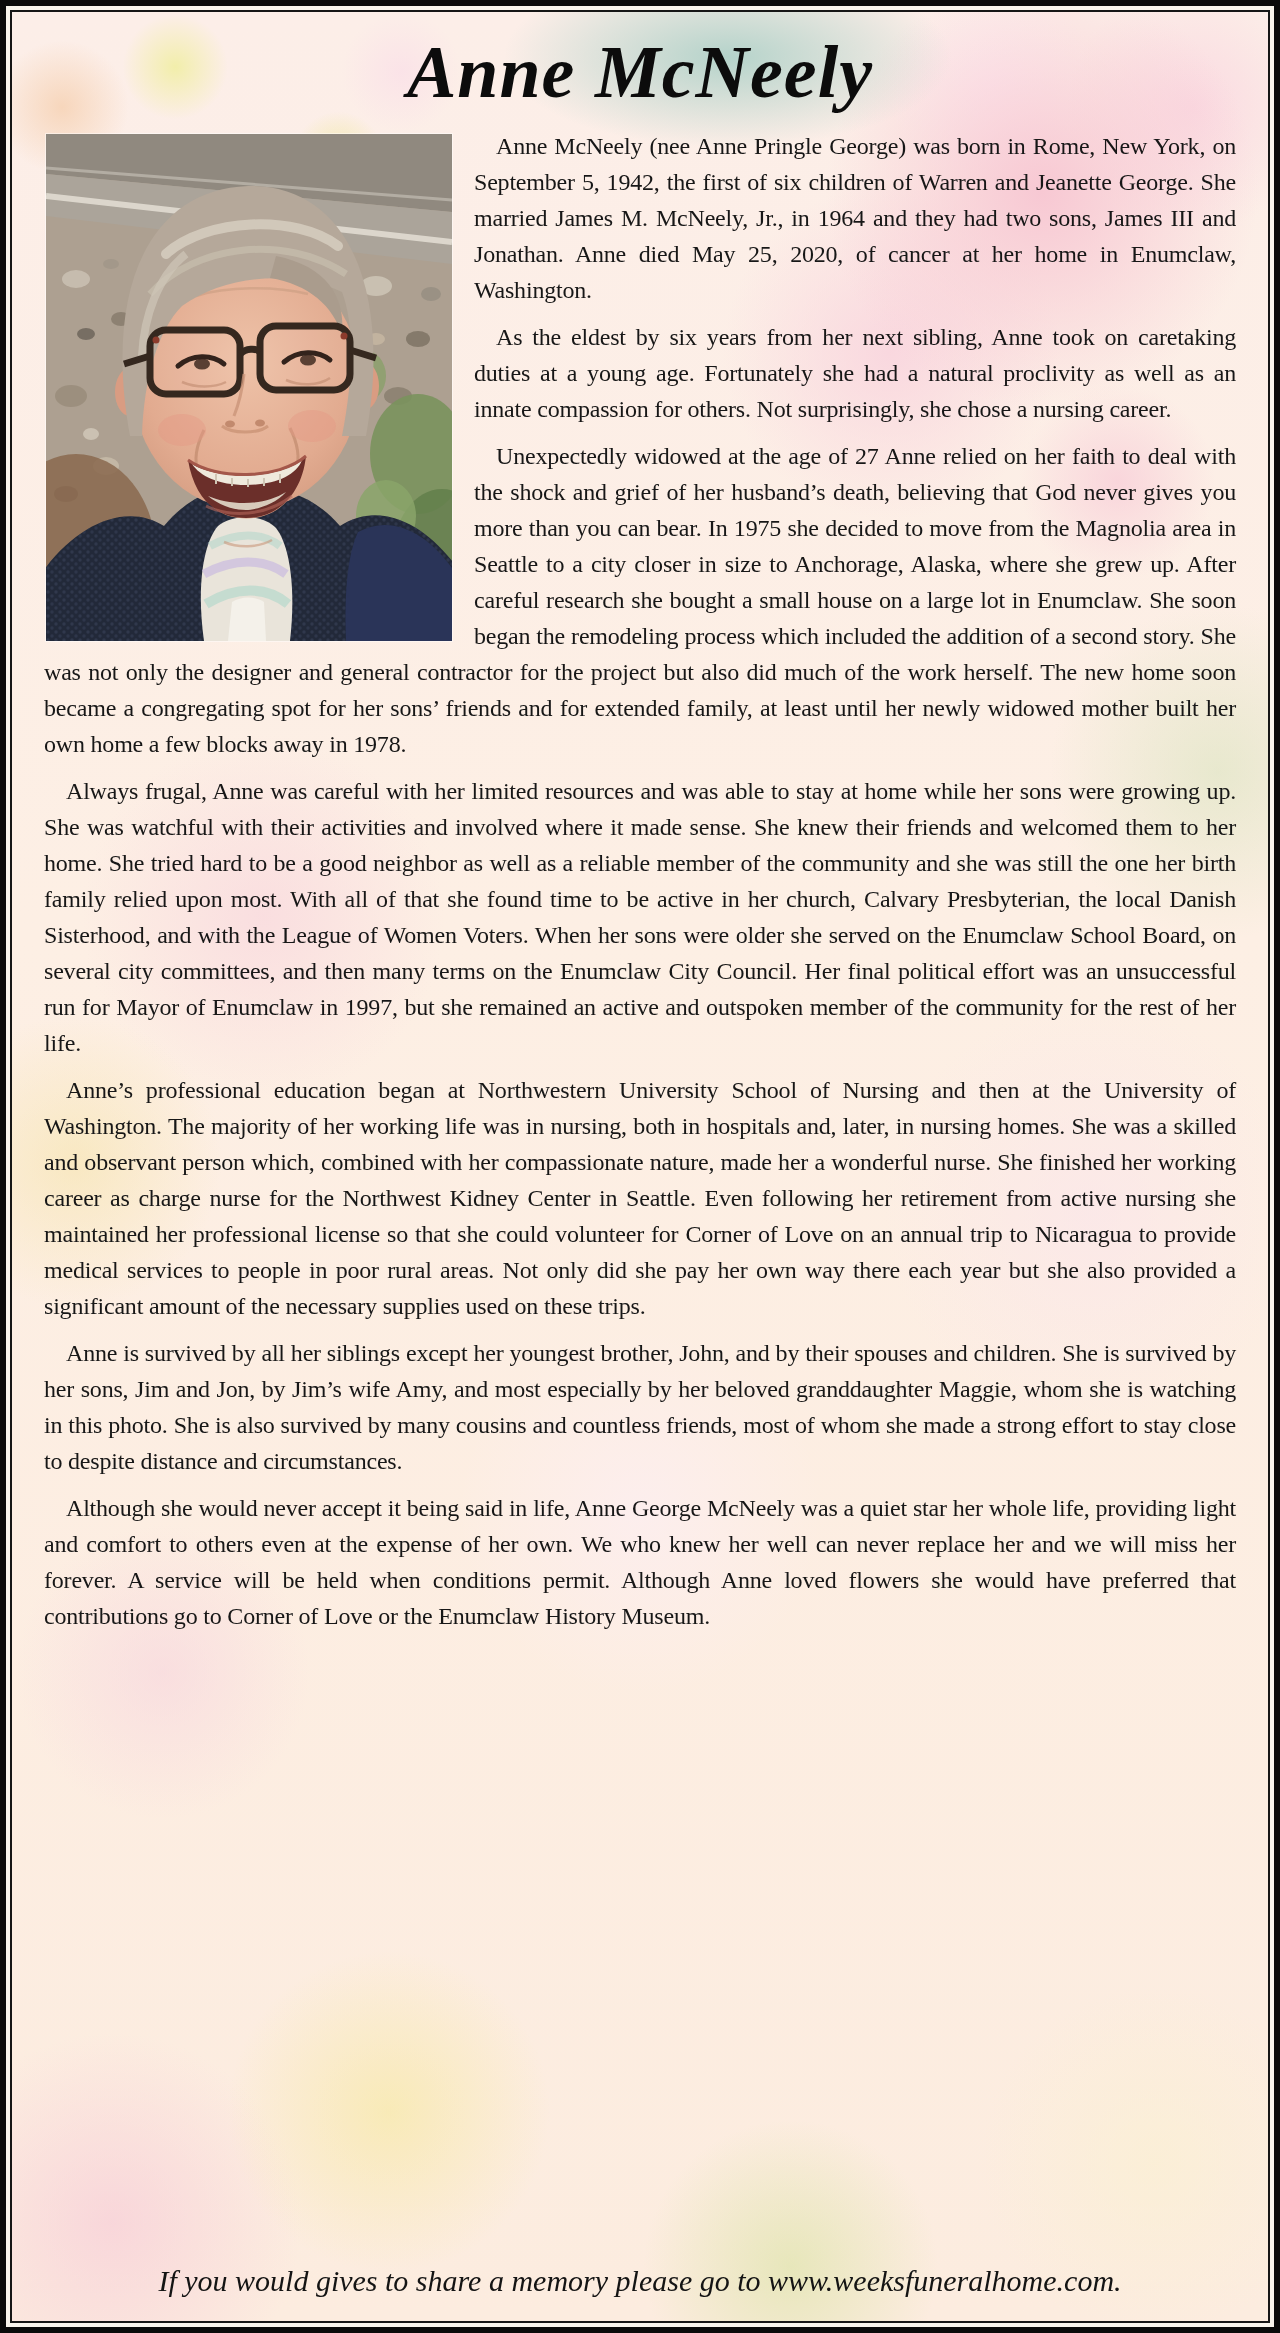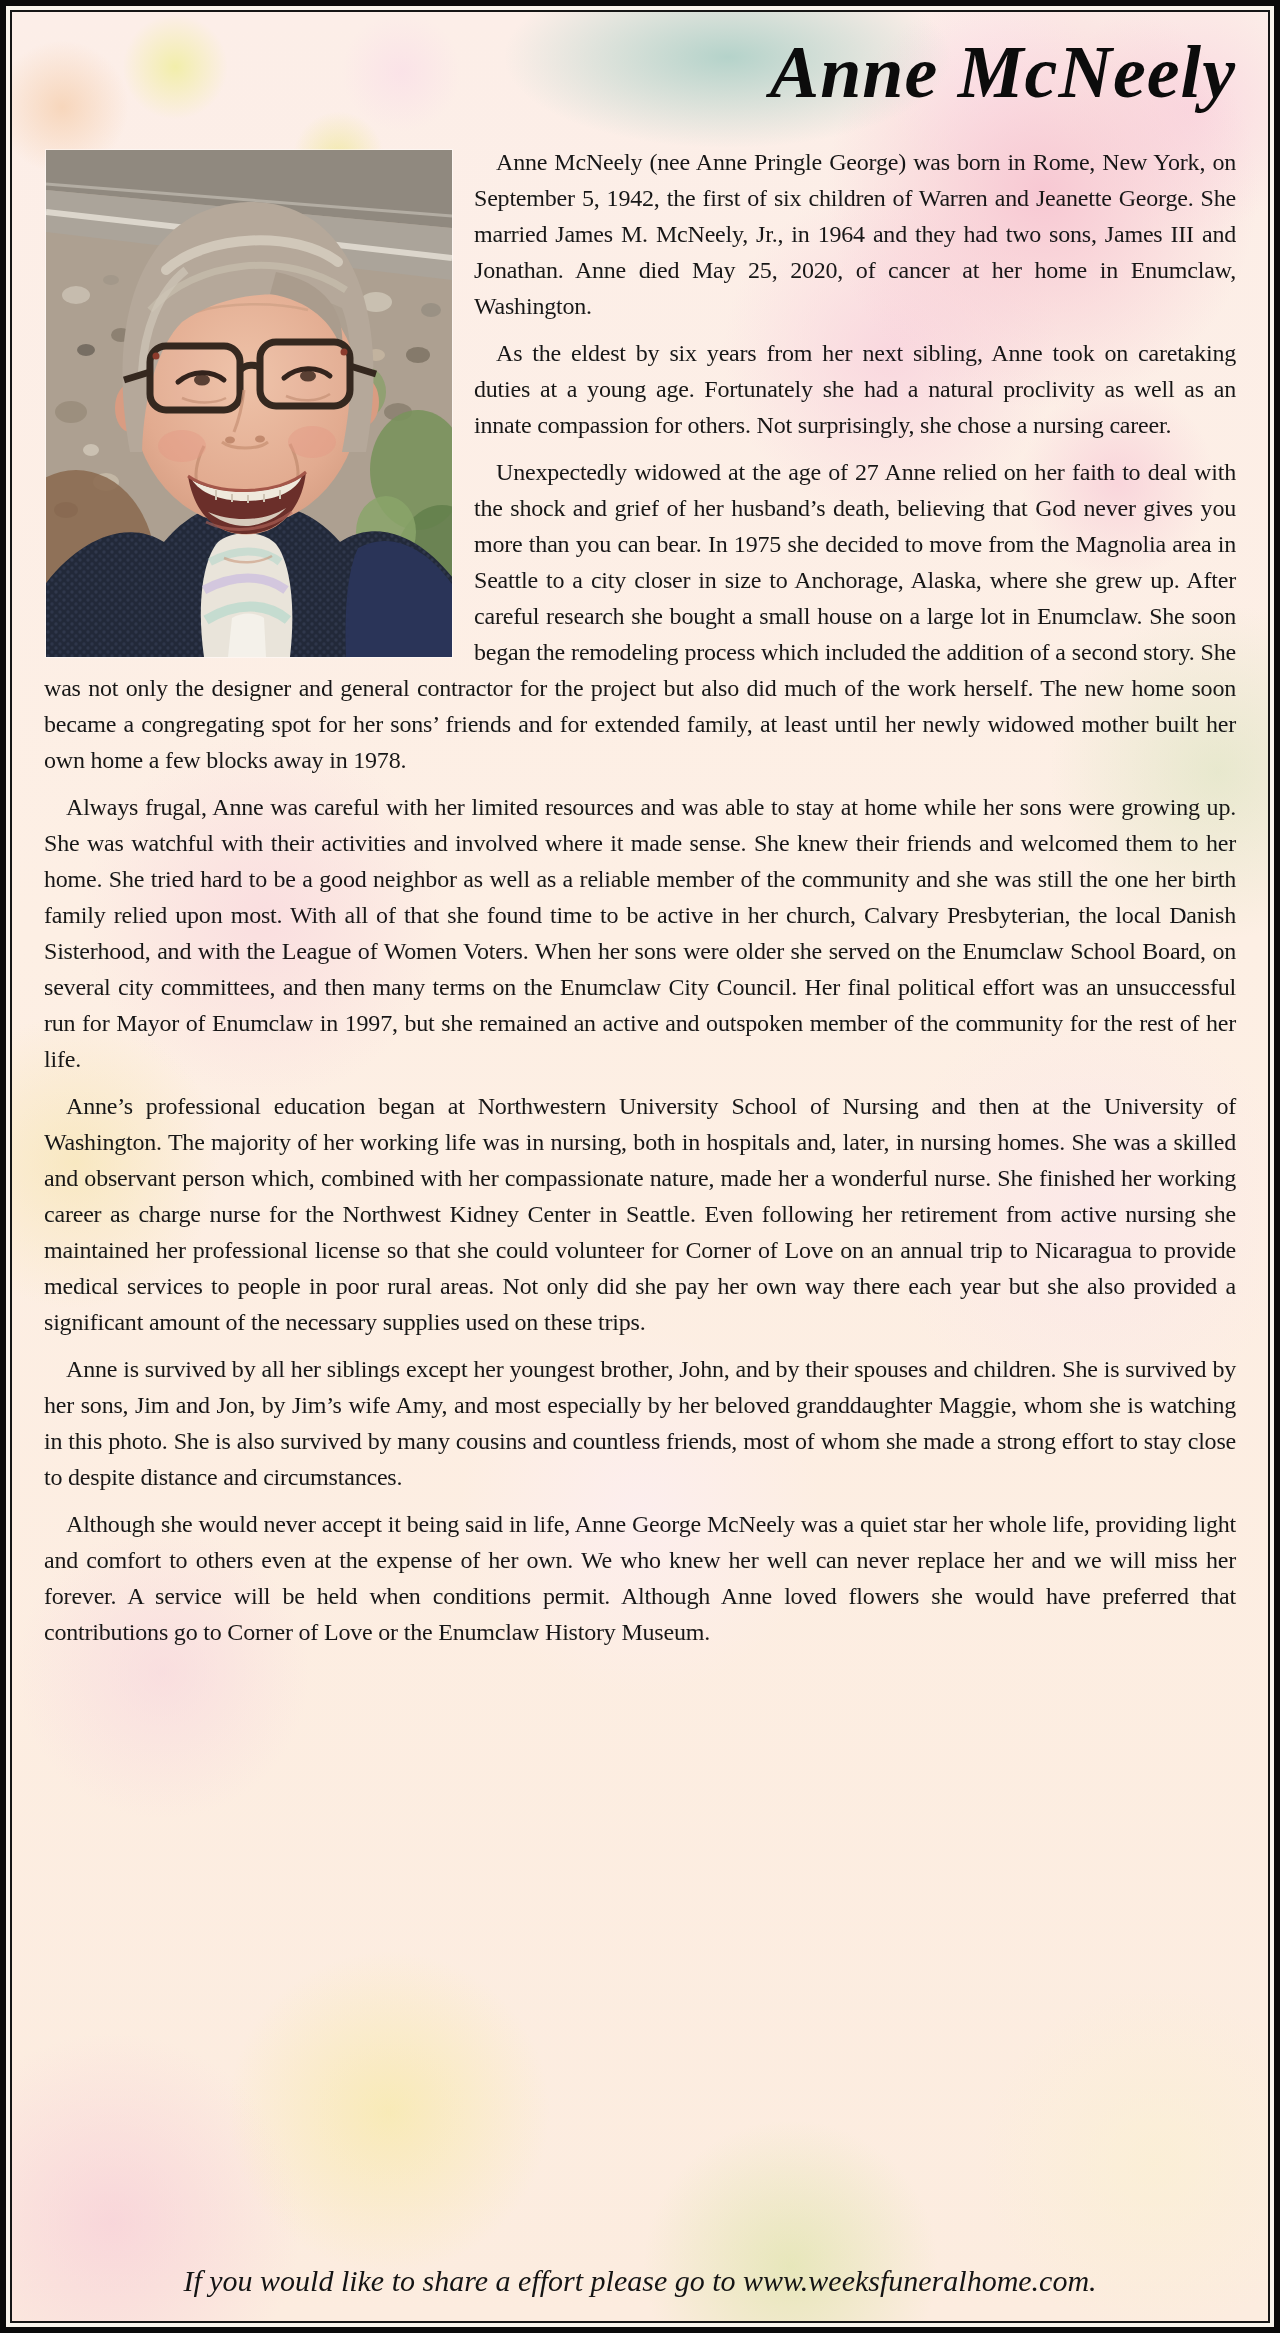--- a/index.html
+++ b/index.html
@@ -26,21 +26,21 @@
       radial-gradient(circle 300px at 86% 1200px,rgba(250,228,235,.60), rgba(250,228,235,0) 70%),
       radial-gradient(circle 240px at 96% 760px, rgba(206,224,178,.45), rgba(206,224,178,0) 70%),
       radial-gradient(circle 260px at 50% 1500px,rgba(252,238,242,.70), rgba(252,238,242,0) 70%),
       radial-gradient(circle 210px at 12% 1660px,rgba(246,210,222,.55), rgba(246,210,222,0) 70%),
       radial-gradient(circle 230px at 30% 2100px,rgba(245,232,150,.55), rgba(245,232,150,0) 70%),
       radial-gradient(circle 270px at 8% 2210px, rgba(247,205,216,.70), rgba(247,205,216,0) 70%),
       radial-gradient(circle 210px at 62% 2255px,rgba(210,225,150,.50), rgba(210,225,150,0) 70%),
       radial-gradient(circle 250px at 91% 2150px,rgba(250,240,210,.65), rgba(250,240,210,0) 70%),
       linear-gradient(180deg,#fceee8 0%,#fdefe4 40%,#fcecdf 100%);
   }
-  h1.title{margin:10px 0 32px;text-align:right;color:#0c0c0c;
+  h1.title{margin:10px 0 16px;text-align:center;color:#0c0c0c;
     font:italic bold 74px/1.05 "Liberation Serif", serif;letter-spacing:1px;}
   figure.photo{float:left;width:406px;height:507px;margin:6px 22px 8px 2px;padding:0;
     box-shadow:0 0 0 1px rgba(255,255,255,.45);}
   figure.photo svg{display:block;width:100%;height:100%;}
   p.para{margin:0 0 11px;color:#171717;text-align:justify;text-indent:22px;
     font-size:24px;line-height:36px;letter-spacing:-0.2px;}
   p.footer-note{position:absolute;left:0;right:0;bottom:22px;margin:0;text-align:center;
     font:italic 30px/1.2 "Liberation Serif", serif;color:#141414;}
 </style>
 </head>
@@ -171,15 +171,15 @@
     </figure>
 
     <p class="para">Anne McNeely (nee Anne Pringle George) was born in Rome, New York, on September 5, 1942, the first of six children of Warren and Jeanette George. She married James M. McNeely, Jr., in 1964 and they had two sons, James III and Jonathan. Anne died May 25, 2020, of cancer at her home in Enumclaw, Washington.</p>
     <p class="para">As the eldest by six years from her next sibling, Anne took on caretaking duties at a young age. Fortunately she had a natural proclivity as well as an innate compassion for others. Not surprisingly, she chose a nursing career.</p>
     <p class="para">Unexpectedly widowed at the age of 27 Anne relied on her faith to deal with the shock and grief of her husband’s death, believing that God never gives you more than you can bear. In 1975 she decided to move from the Magnolia area in Seattle to a city closer in size to Anchorage, Alaska, where she grew up. After careful research she bought a small house on a large lot in Enumclaw. She soon began the remodeling process which included the addition of a second story. She was not only the designer and general contractor for the project but also did much of the work herself. The new home soon became a congregating spot for her sons’ friends and for extended family, at least until her newly widowed mother built her own home a few blocks away in 1978.</p>
     <p class="para">Always frugal, Anne was careful with her limited resources and was able to stay at home while her sons were growing up. She was watchful with their activities and involved where it made sense. She knew their friends and welcomed them to her home. She tried hard to be a good neighbor as well as a reliable member of the community and she was still the one her birth family relied upon most. With all of that she found time to be active in her church, Calvary Presbyterian, the local Danish Sisterhood, and with the League of Women Voters. When her sons were older she served on the Enumclaw School Board, on several city committees, and then many terms on the Enumclaw City Council. Her final political effort was an unsuccessful run for Mayor of Enumclaw in 1997, but she remained an active and outspoken member of the community for the rest of her life.</p>
     <p class="para">Anne’s professional education began at Northwestern University School of Nursing and then at the University of Washington. The majority of her working life was in nursing, both in hospitals and, later, in nursing homes. She was a skilled and observant person which, combined with her compassionate nature, made her a wonderful nurse. She finished her working career as charge nurse for the Northwest Kidney Center in Seattle. Even following her retirement from active nursing she maintained her professional license so that she could volunteer for Corner of Love on an annual trip to Nicaragua to provide medical services to people in poor rural areas. Not only did she pay her own way there each year but she also provided a significant amount of the necessary supplies used on these trips.</p>
     <p class="para">Anne is survived by all her siblings except her youngest brother, John, and by their spouses and children. She is survived by her sons, Jim and Jon, by Jim’s wife Amy, and most especially by her beloved granddaughter Maggie, whom she is watching in this photo. She is also survived by many cousins and countless friends, most of whom she made a strong effort to stay close to despite distance and circumstances.</p>
     <p class="para">Although she would never accept it being said in life, Anne George McNeely was a quiet star her whole life, providing light and comfort to others even at the expense of her own. We who knew her well can never replace her and we will miss her forever. A service will be held when conditions permit. Although Anne loved flowers she would have preferred that contributions go to Corner of Love or the Enumclaw History Museum.</p>
 
-    <p class="footer-note">If you would like to share a effort please go to www.weeksfuneralhome.com.</p>
+    <p class="footer-note">If you would gives to share a memory please go to www.weeksfuneralhome.com.</p>
   </div>
 </div>
 
 </body></html>

